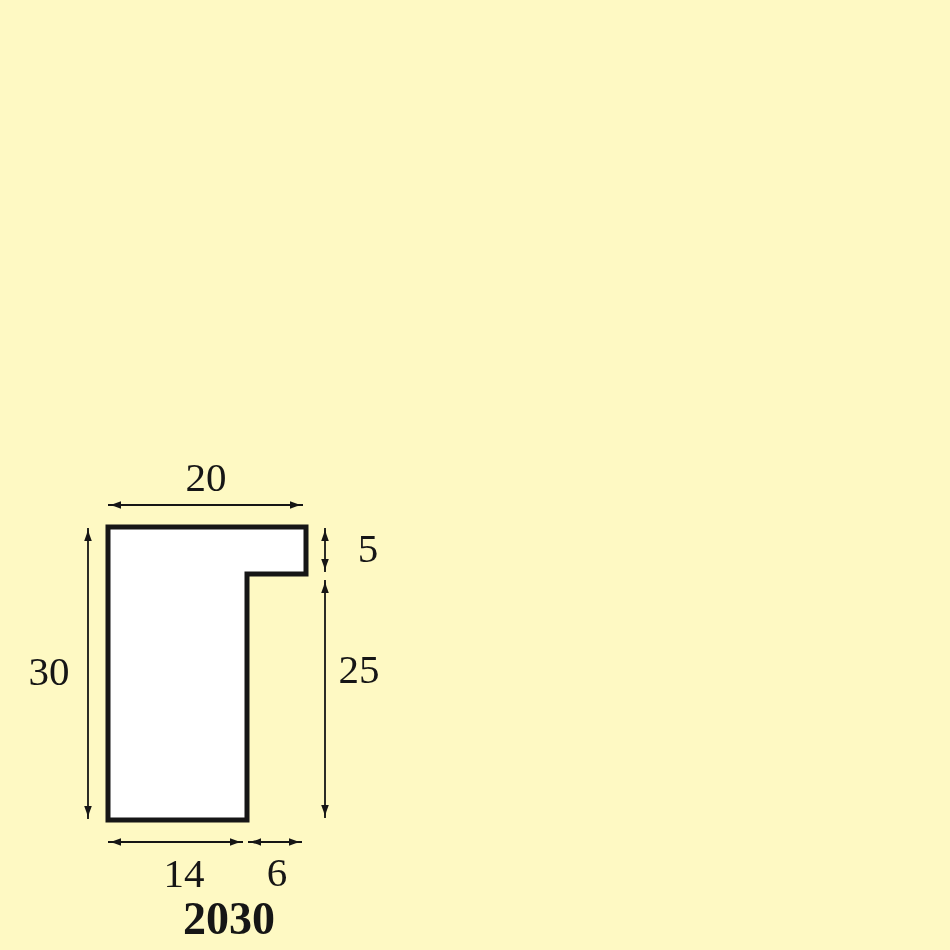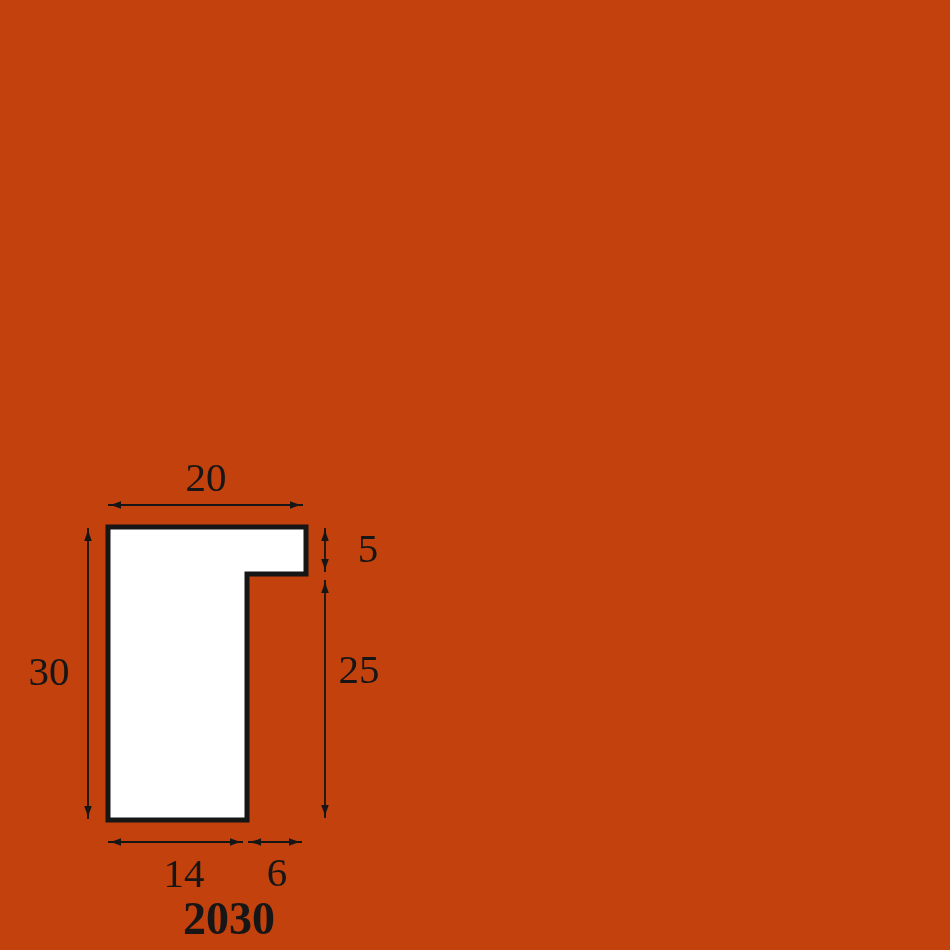--- a/index.html
+++ b/index.html
@@ -4,21 +4,21 @@
 <style>
   html, body {
     margin: 0;
     padding: 0;
     background: #ffffff;
   }
   .canvas {
     position: relative;
     width: 950px;
     height: 950px;
-    background: #c2410c;
+    background: #fef9c3;
     overflow: hidden;
   }
   svg {
     display: block;
   }
   .outline {
     fill: #ffffff;
     stroke: #161616;
     stroke-width: 5;
     stroke-linejoin: miter;

